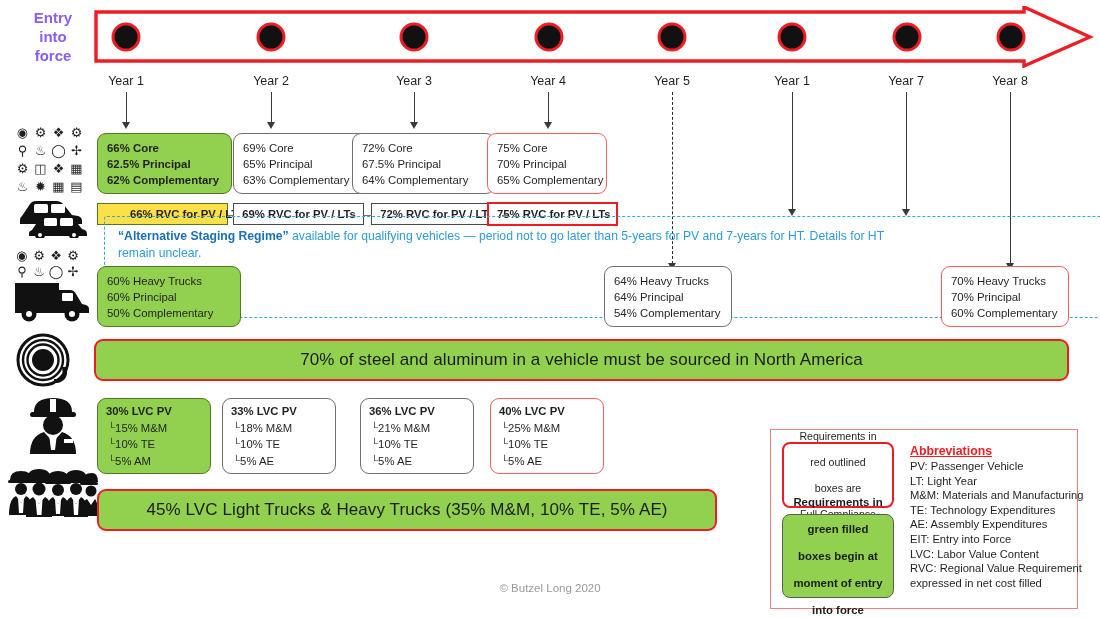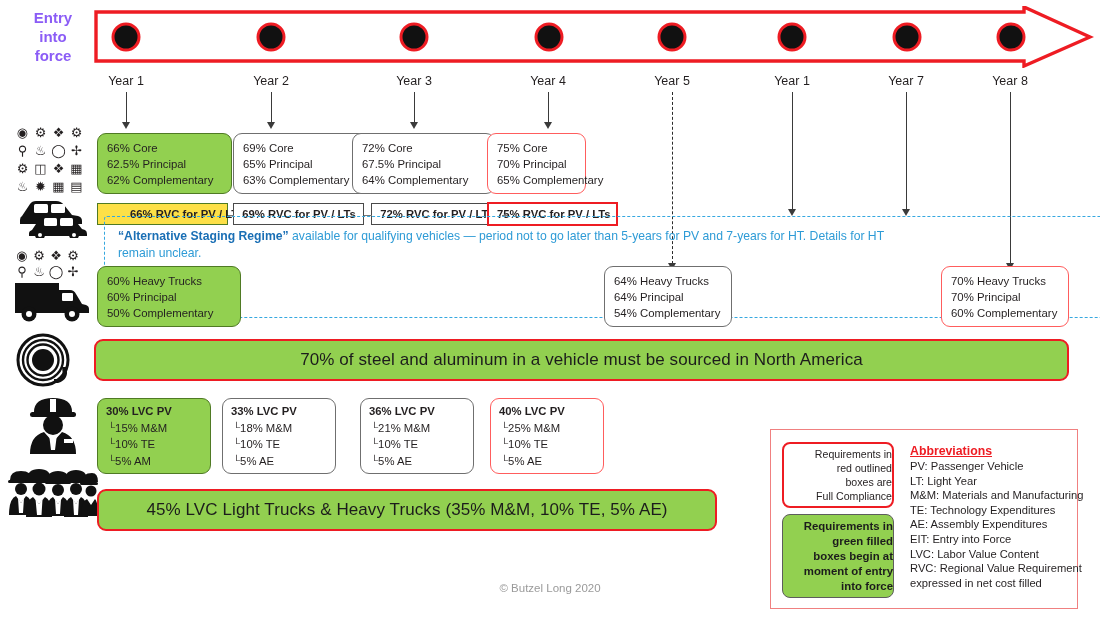--- a/index.html
+++ b/index.html
@@ -101,21 +101,21 @@
   .lvc .sub { padding-left:2px; }
   .lvc .sub .hook { font-size:10px; vertical-align:1px; }
 
   
   #legend-panel {
     border:1.3px solid #f08080;
     background:#fff;
   }
   .legend-chip {
     border-radius:8px;
-    display:flex; align-items:flex-end; justify-content:center; text-align:center;
+    display:flex; align-items:center; justify-content:center; text-align:center;gap:12px;
   }
   #chip-red {
     border:2.4px solid #ee1c23; background:#fff;
     font-size:10.6px; line-height:14px; color:#231f20;
   }
   #chip-green {
     border:1.4px solid #5d5d5d; background:#92d050;
     font-size:11.4px; line-height:15px; font-weight:bold; color:#1c1c1c;
   }
   #abbrev-title {
@@ -198,36 +198,36 @@
   <span>⚙</span>
   <span>◫</span>
   <span>❖</span>
   <span>▦</span>
   <span>♨</span>
   <span>✹</span>
   <span>▦</span>
   <span>▤</span>
 </div>
 
-<div class="abs box green" style="left:97px; top:133px; width:135px;">
+<div class="abs box green" style="left:97px; top:133px; width:135px;font-weight:bold;">
   <div class="ln">66% Core</div>
   <div class="ln">62.5% Principal</div>
   <div class="ln">62% Complementary</div>
 </div>
 <div class="abs box" style="left:233px; top:133px; width:138px;">
   <div class="ln">69% Core</div>
   <div class="ln">65% Principal</div>
   <div class="ln">63% Complementary</div>
 </div>
 <div class="abs box" style="left:352px; top:133px; width:143px;">
   <div class="ln">72% Core</div>
   <div class="ln">67.5% Principal</div>
   <div class="ln">64% Complementary</div>
 </div>
-<div class="abs box red" style="left:487px; top:133px; width:99px;">
+<div class="abs box red" style="left:487px; top:133px; width:120px;">
   <div class="ln">75% Core</div>
   <div class="ln">70% Principal</div>
   <div class="ln">65% Complementary</div>
 </div>
 
 <div class="abs" style="left:16px; top:196px;">
   <svg width="72" height="42" viewBox="0 0 72 42">
     <path d="M6 20 L14 8 Q16 5 20 5 L40 5 Q45 5 48 9 L56 19 L62 20 Q66 21 66 25 L66 28 L4 28 L4 24 Q4 21 6 20 Z" fill="#111"></path>
     <rect x="18" y="8" width="14" height="9" rx="1.5" fill="#fff"></rect>
     <rect x="35" y="8" width="14" height="9" rx="1.5" fill="#fff"></rect>

